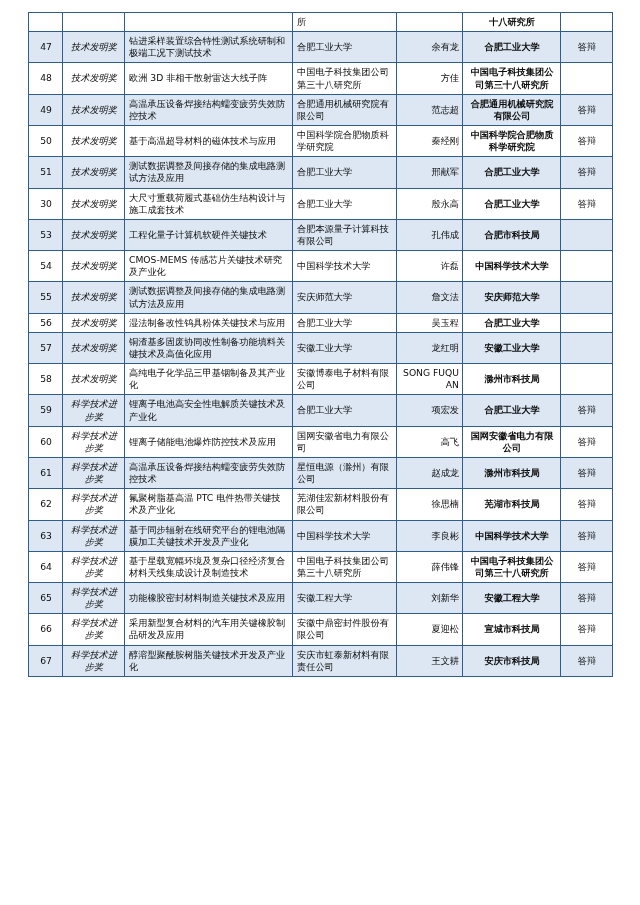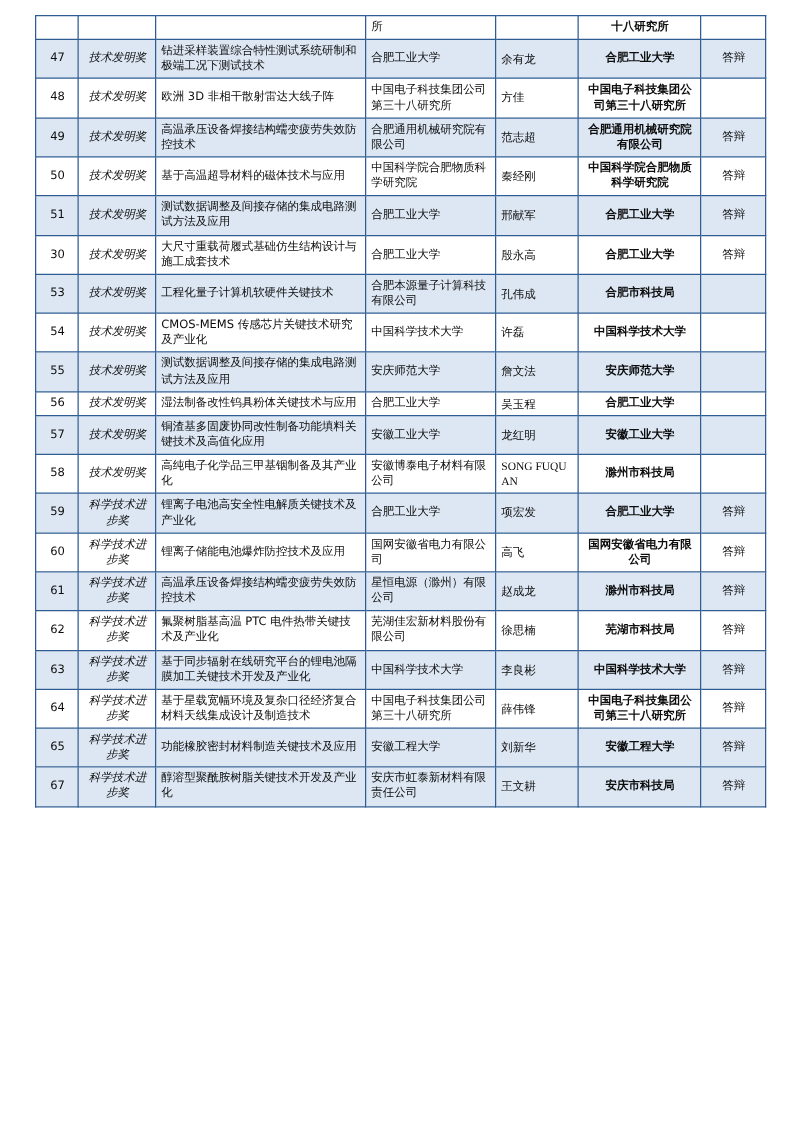--- a/index.html
+++ b/index.html
@@ -33,21 +33,21 @@
     border: 1px solid #2f5d93;
     padding: 3px 3px 3px 4px;
     vertical-align: middle;
     word-break: break-all;
     overflow: hidden;
   }
   .c-no      { width: 34px;  text-align: center; }
   .c-cat     { width: 62px;  text-align: center; font-style: italic; }
   .c-title   { width: 168px; text-align: left; }
   .c-org     { width: 104px; text-align: left; }
-  .c-person  { width: 66px;  text-align: left; font-family: Liberation Serif, serif; }
+  .c-person  { width: 66px;  text-align: right; }
   .c-rec     { width: 98px;  text-align: center; font-weight: bold; }
   .c-defense { width: 52px;  text-align: center; margin-left: 47px; }
 
   tr.shade td { background: #dce7f3; }
   tr.plain td { background: #ffffff; }
 
   td.center { text-align: center; }
 </style>
 </head>
 <body>
@@ -237,20 +237,29 @@
         </tr>
         <tr class="shade">
           <td class="c-no center">65</td>
           <td class="c-cat center">科学技术进步奖</td>
           <td class="c-title">功能橡胶密封材料制造关键技术及应用</td>
           <td class="c-org">安徽工程大学</td>
           <td class="c-person">刘新华</td>
           <td class="c-rec">安徽工程大学</td>
           <td class="c-defense center">答辩</td>
         </tr>
+        <tr class="plain">
+          <td class="c-no center">66</td>
+          <td class="c-cat center">科学技术进步奖</td>
+          <td class="c-title">采用新型复合材料的汽车用关键橡胶制品研发及应用</td>
+          <td class="c-org">安徽中鼎密封件股份有限公司</td>
+          <td class="c-person">夏迎松</td>
+          <td class="c-rec">宣城市科技局</td>
+          <td class="c-defense center">答辩</td>
+        </tr>
         <tr class="shade">
           <td class="c-no center">67</td>
           <td class="c-cat center">科学技术进步奖</td>
           <td class="c-title">醇溶型聚酰胺树脂关键技术开发及产业化</td>
           <td class="c-org">安庆市虹泰新材料有限责任公司</td>
           <td class="c-person">王文耕</td>
           <td class="c-rec">安庆市科技局</td>
           <td class="c-defense center">答辩</td>
         </tr>
       </tbody>

